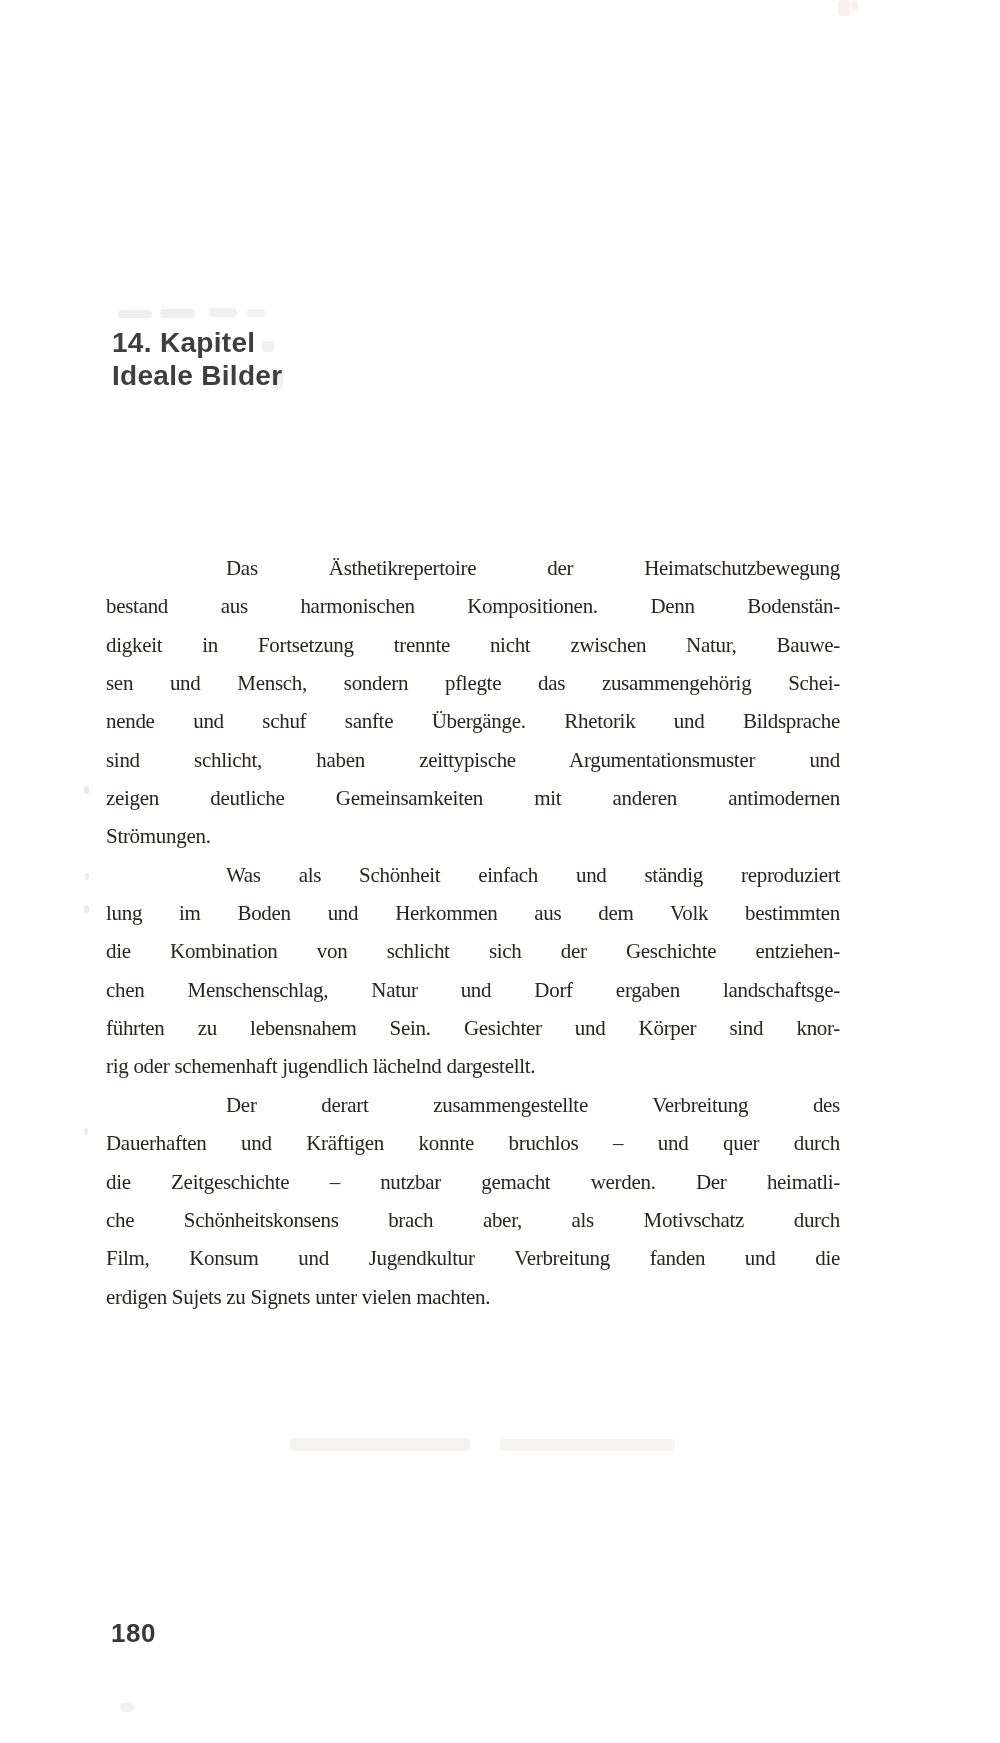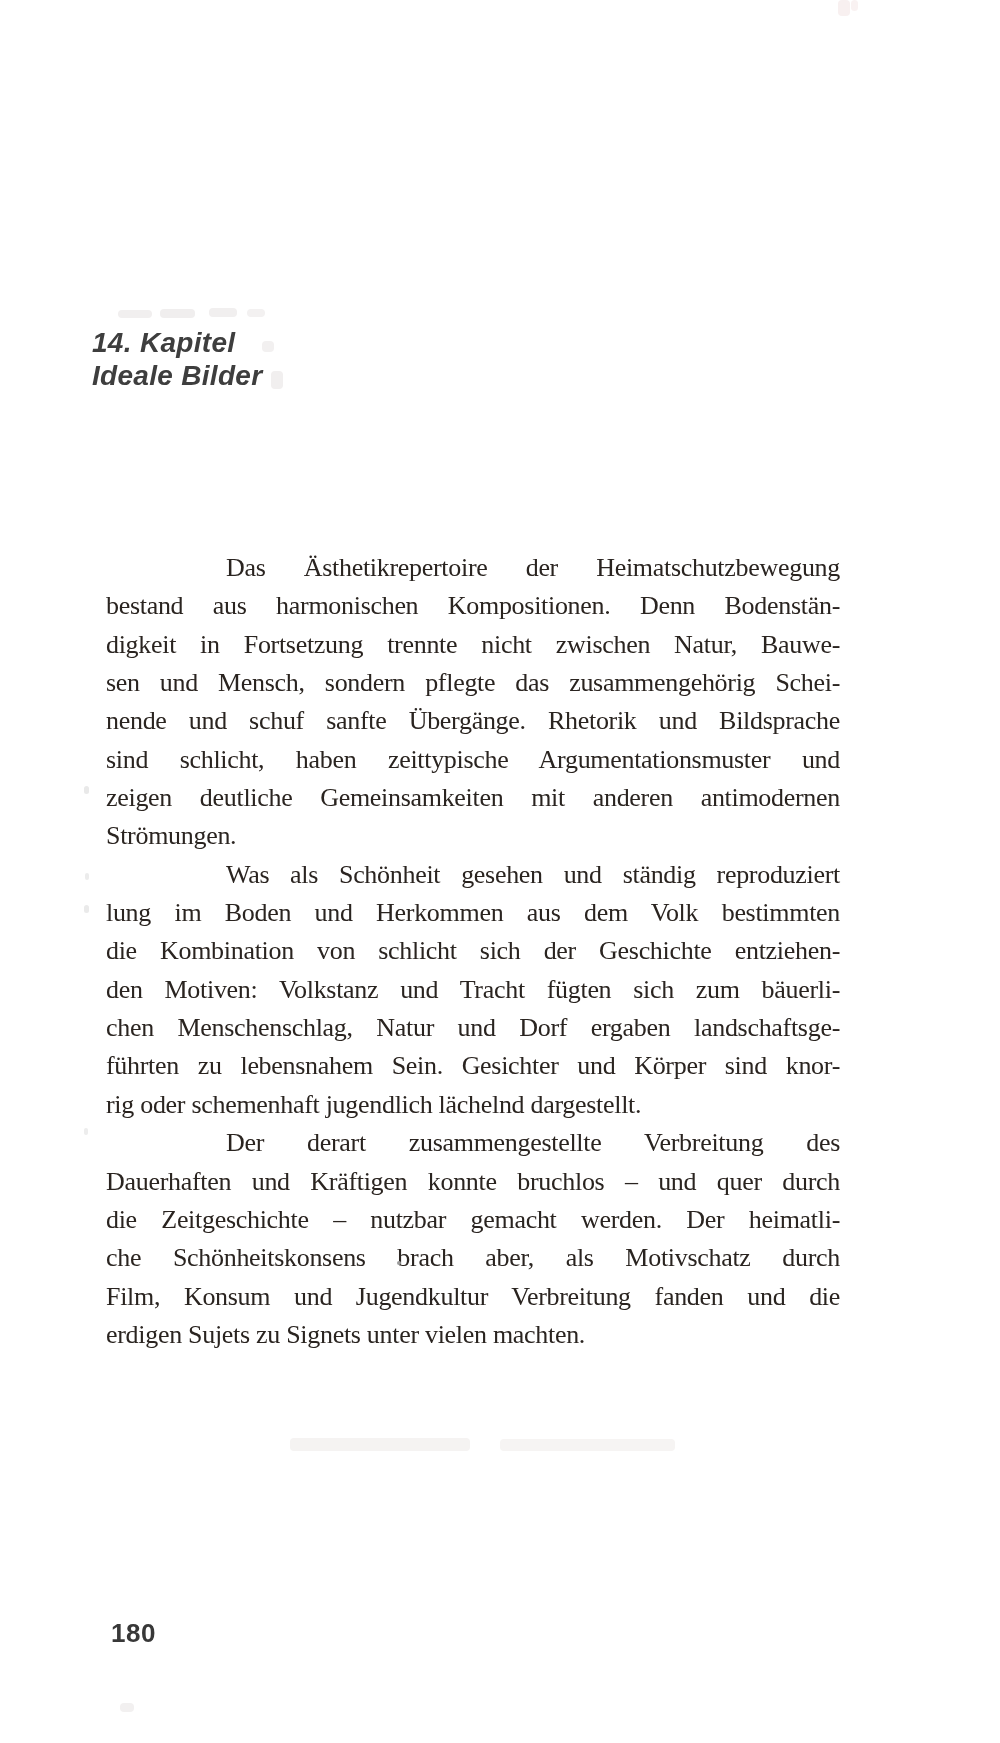--- a/index.html
+++ b/index.html
@@ -8,40 +8,39 @@
     width: 1000px;
     height: 1743px;
     background: #ffffff;
     overflow: hidden;
     font-family: "Liberation Serif", serif;
   }
 
   
   .heading {
     position: absolute;
-    left: 92px;
+    left: 112px;
     top: 326px;
     font-family: "Liberation Sans", sans-serif;
     font-weight: bold;
     font-size: 28px;
     line-height: 33px;
     color: #3e3e3e;
     letter-spacing: 0.3px;
     white-space: nowrap;
-    font-style: italic;
   }
 
   
   .bodytext {
     position: absolute;
     left: 106px;
     top: 549px;
     width: 734px;
     font-family: "Liberation Serif", serif;
-    font-size: 26px;
+    font-size: 21px;
     line-height: 38.35px;
     color: #2a2420;
     letter-spacing: -0.3px;
   }
   .bodyline {
     text-align: justify;
     text-align-last: justify;
     height: 38.35px;
     overflow: visible;
   }
@@ -102,24 +101,23 @@
   <div class="bodytext">
     <div class="bodyline indent">Das Ästhetikrepertoire der Heimatschutzbewegung</div>
     <div class="bodyline">bestand aus harmonischen Kompositionen. Denn Bodenstän-</div>
     <div class="bodyline">digkeit in Fortsetzung trennte nicht zwischen Natur, Bauwe-</div>
     <div class="bodyline">sen und Mensch, sondern pflegte das zusammengehörig Schei-</div>
     <div class="bodyline">nende und schuf sanfte Übergänge. Rhetorik und Bildsprache</div>
     <div class="bodyline">sind schlicht, haben zeittypische Argumentationsmuster und</div>
     <div class="bodyline">zeigen deutliche Gemeinsamkeiten mit anderen antimodernen</div>
     <div class="bodyline paraend">Strömungen.</div>
 
-    <div class="bodyline indent">Was als Schönheit gesehen und ständig reproduziert</div>
+    <div class="bodyline indent">Was als Schönheit einfach und ständig reproduziert</div>
     <div class="bodyline">lung im Boden und Herkommen aus dem Volk bestimmten</div>
     <div class="bodyline">die Kombination von schlicht sich der Geschichte entziehen-</div>
-    <div class="bodyline">den Motiven: Volkstanz und Tracht fügten sich zum bäuerli-</div>
     <div class="bodyline">chen Menschenschlag, Natur und Dorf ergaben landschaftsge-</div>
     <div class="bodyline">führten zu lebensnahem Sein. Gesichter und Körper sind knor-</div>
     <div class="bodyline paraend">rig oder schemenhaft jugendlich lächelnd dargestellt.</div>
 
     <div class="bodyline indent">Der derart zusammengestellte Verbreitung des</div>
     <div class="bodyline">Dauerhaften und Kräftigen konnte bruchlos – und quer durch</div>
     <div class="bodyline">die Zeitgeschichte – nutzbar gemacht werden. Der heimatli-</div>
     <div class="bodyline">che Schönheitskonsens brach aber, als Motivschatz durch</div>
     <div class="bodyline">Film, Konsum und Jugendkultur Verbreitung fanden und die</div>
     <div class="bodyline paraend">erdigen Sujets zu Signets unter vielen machten.</div>

